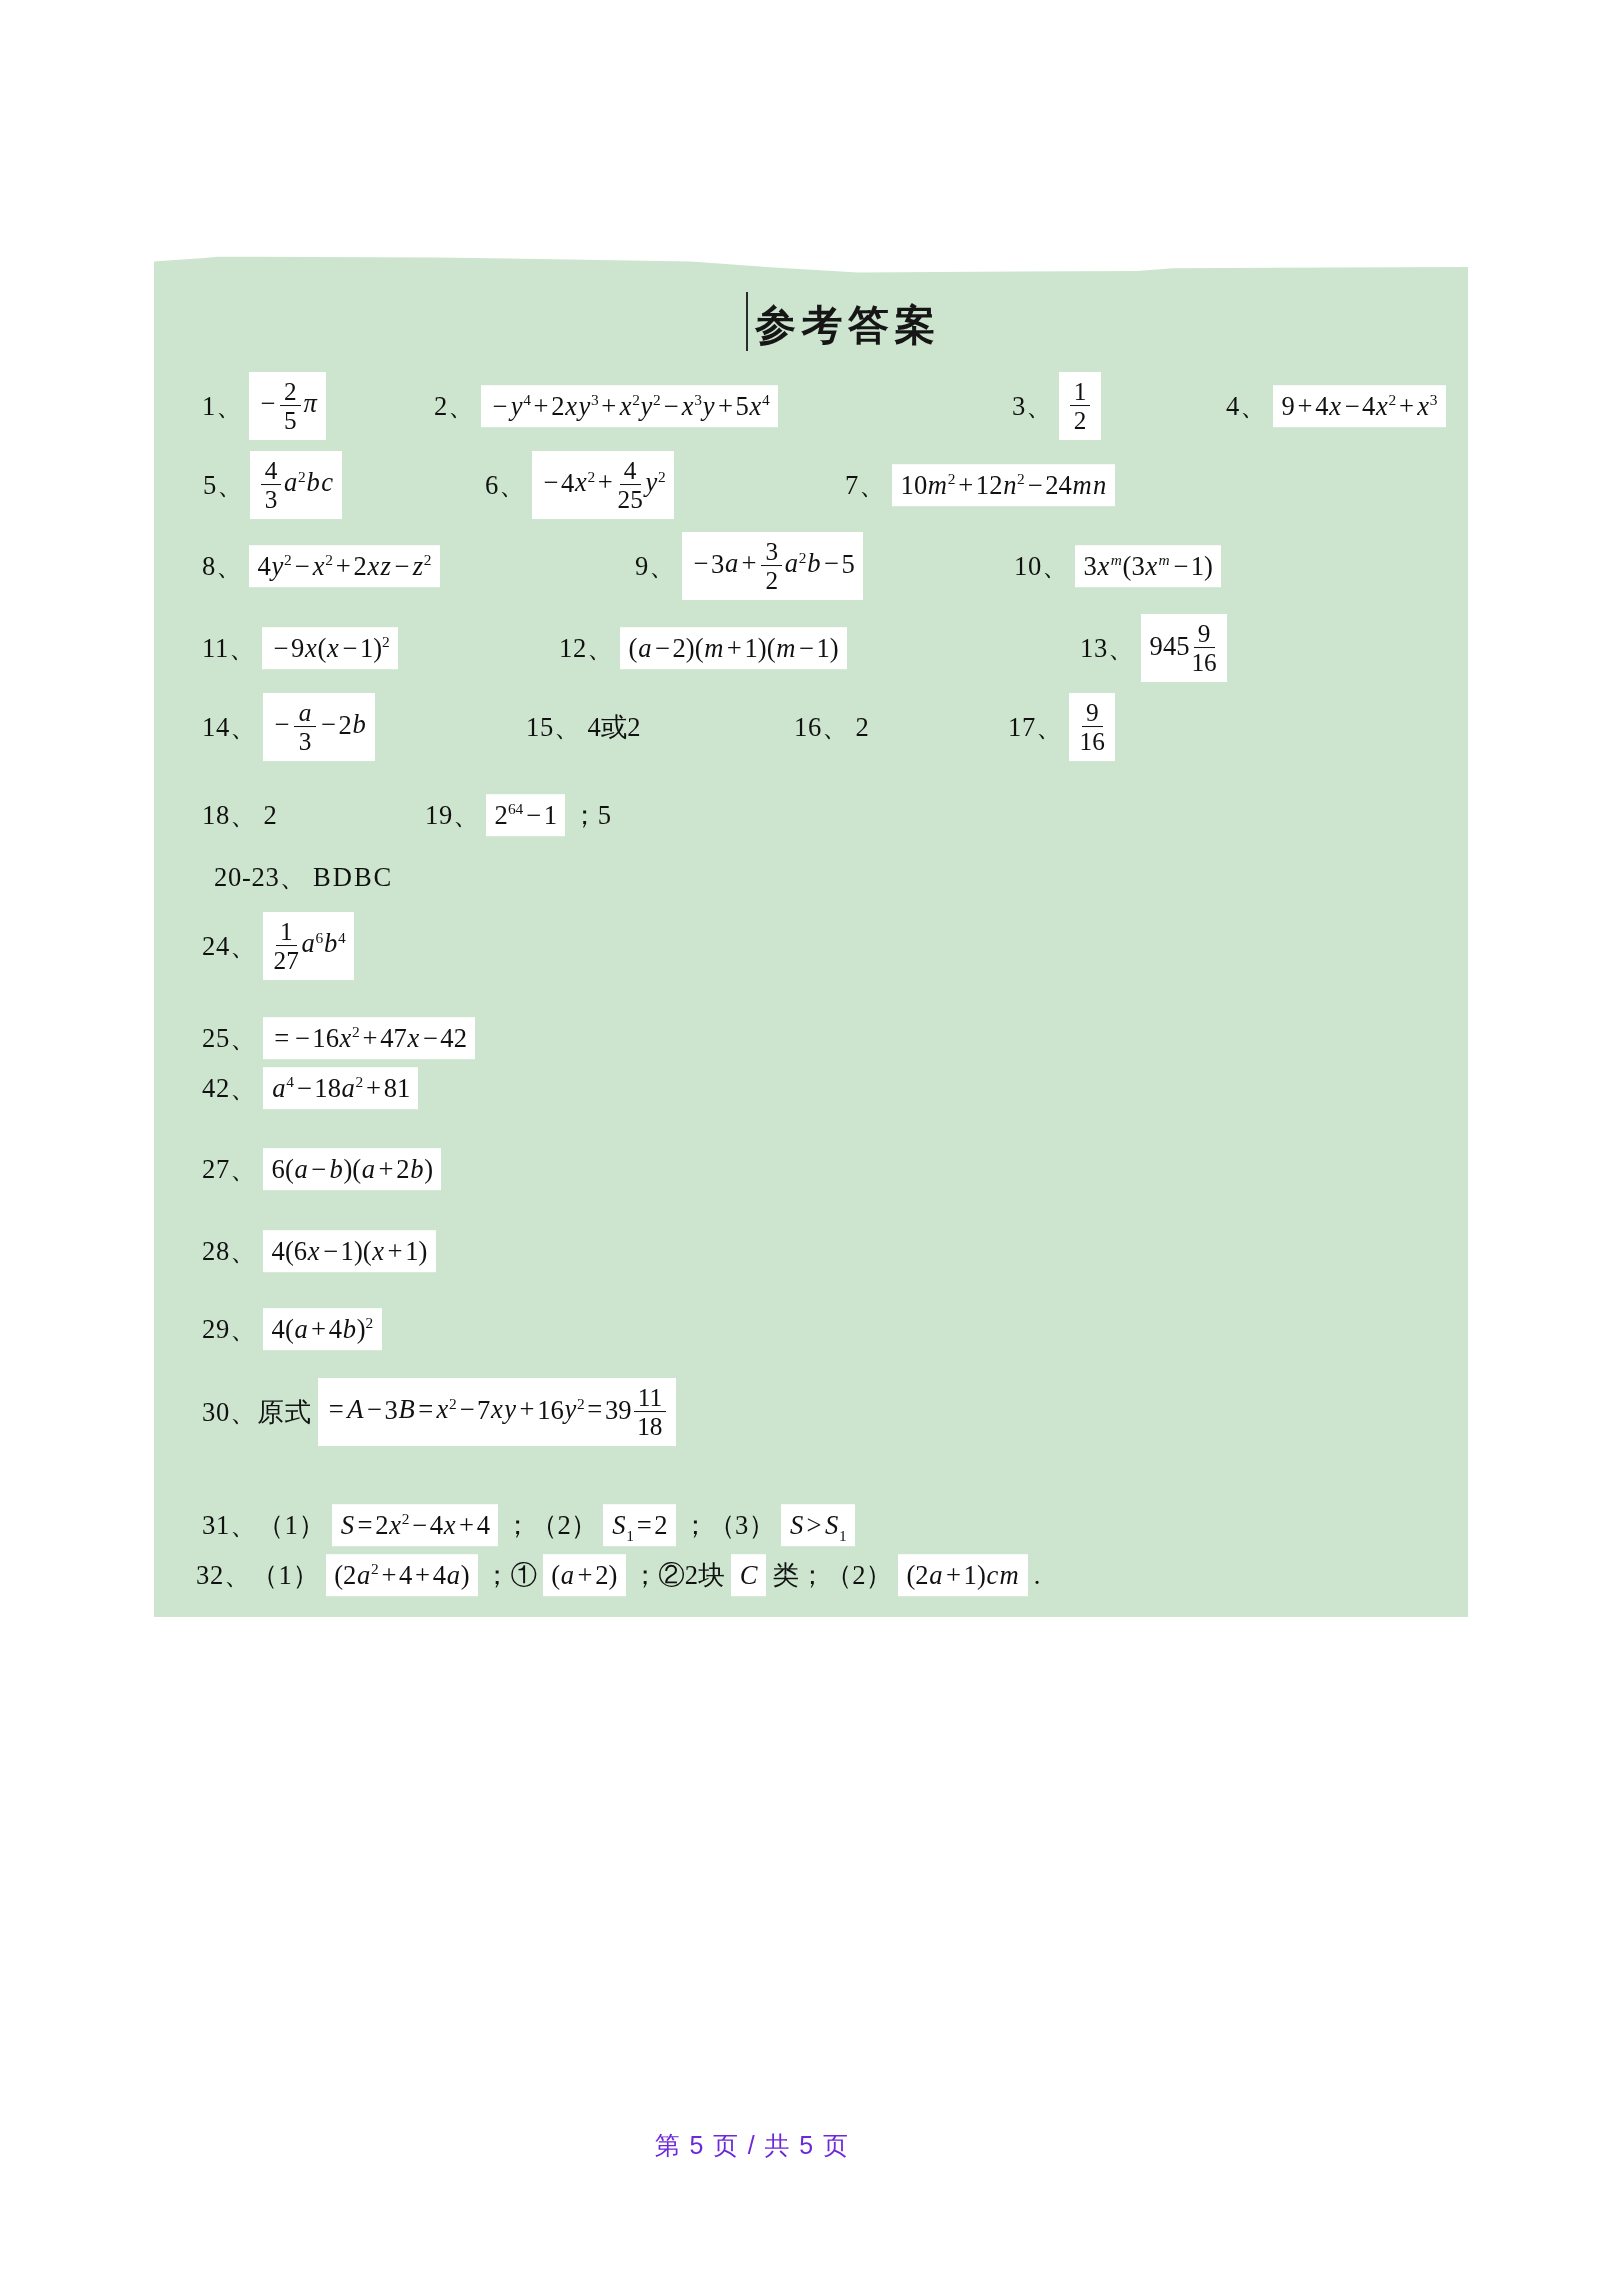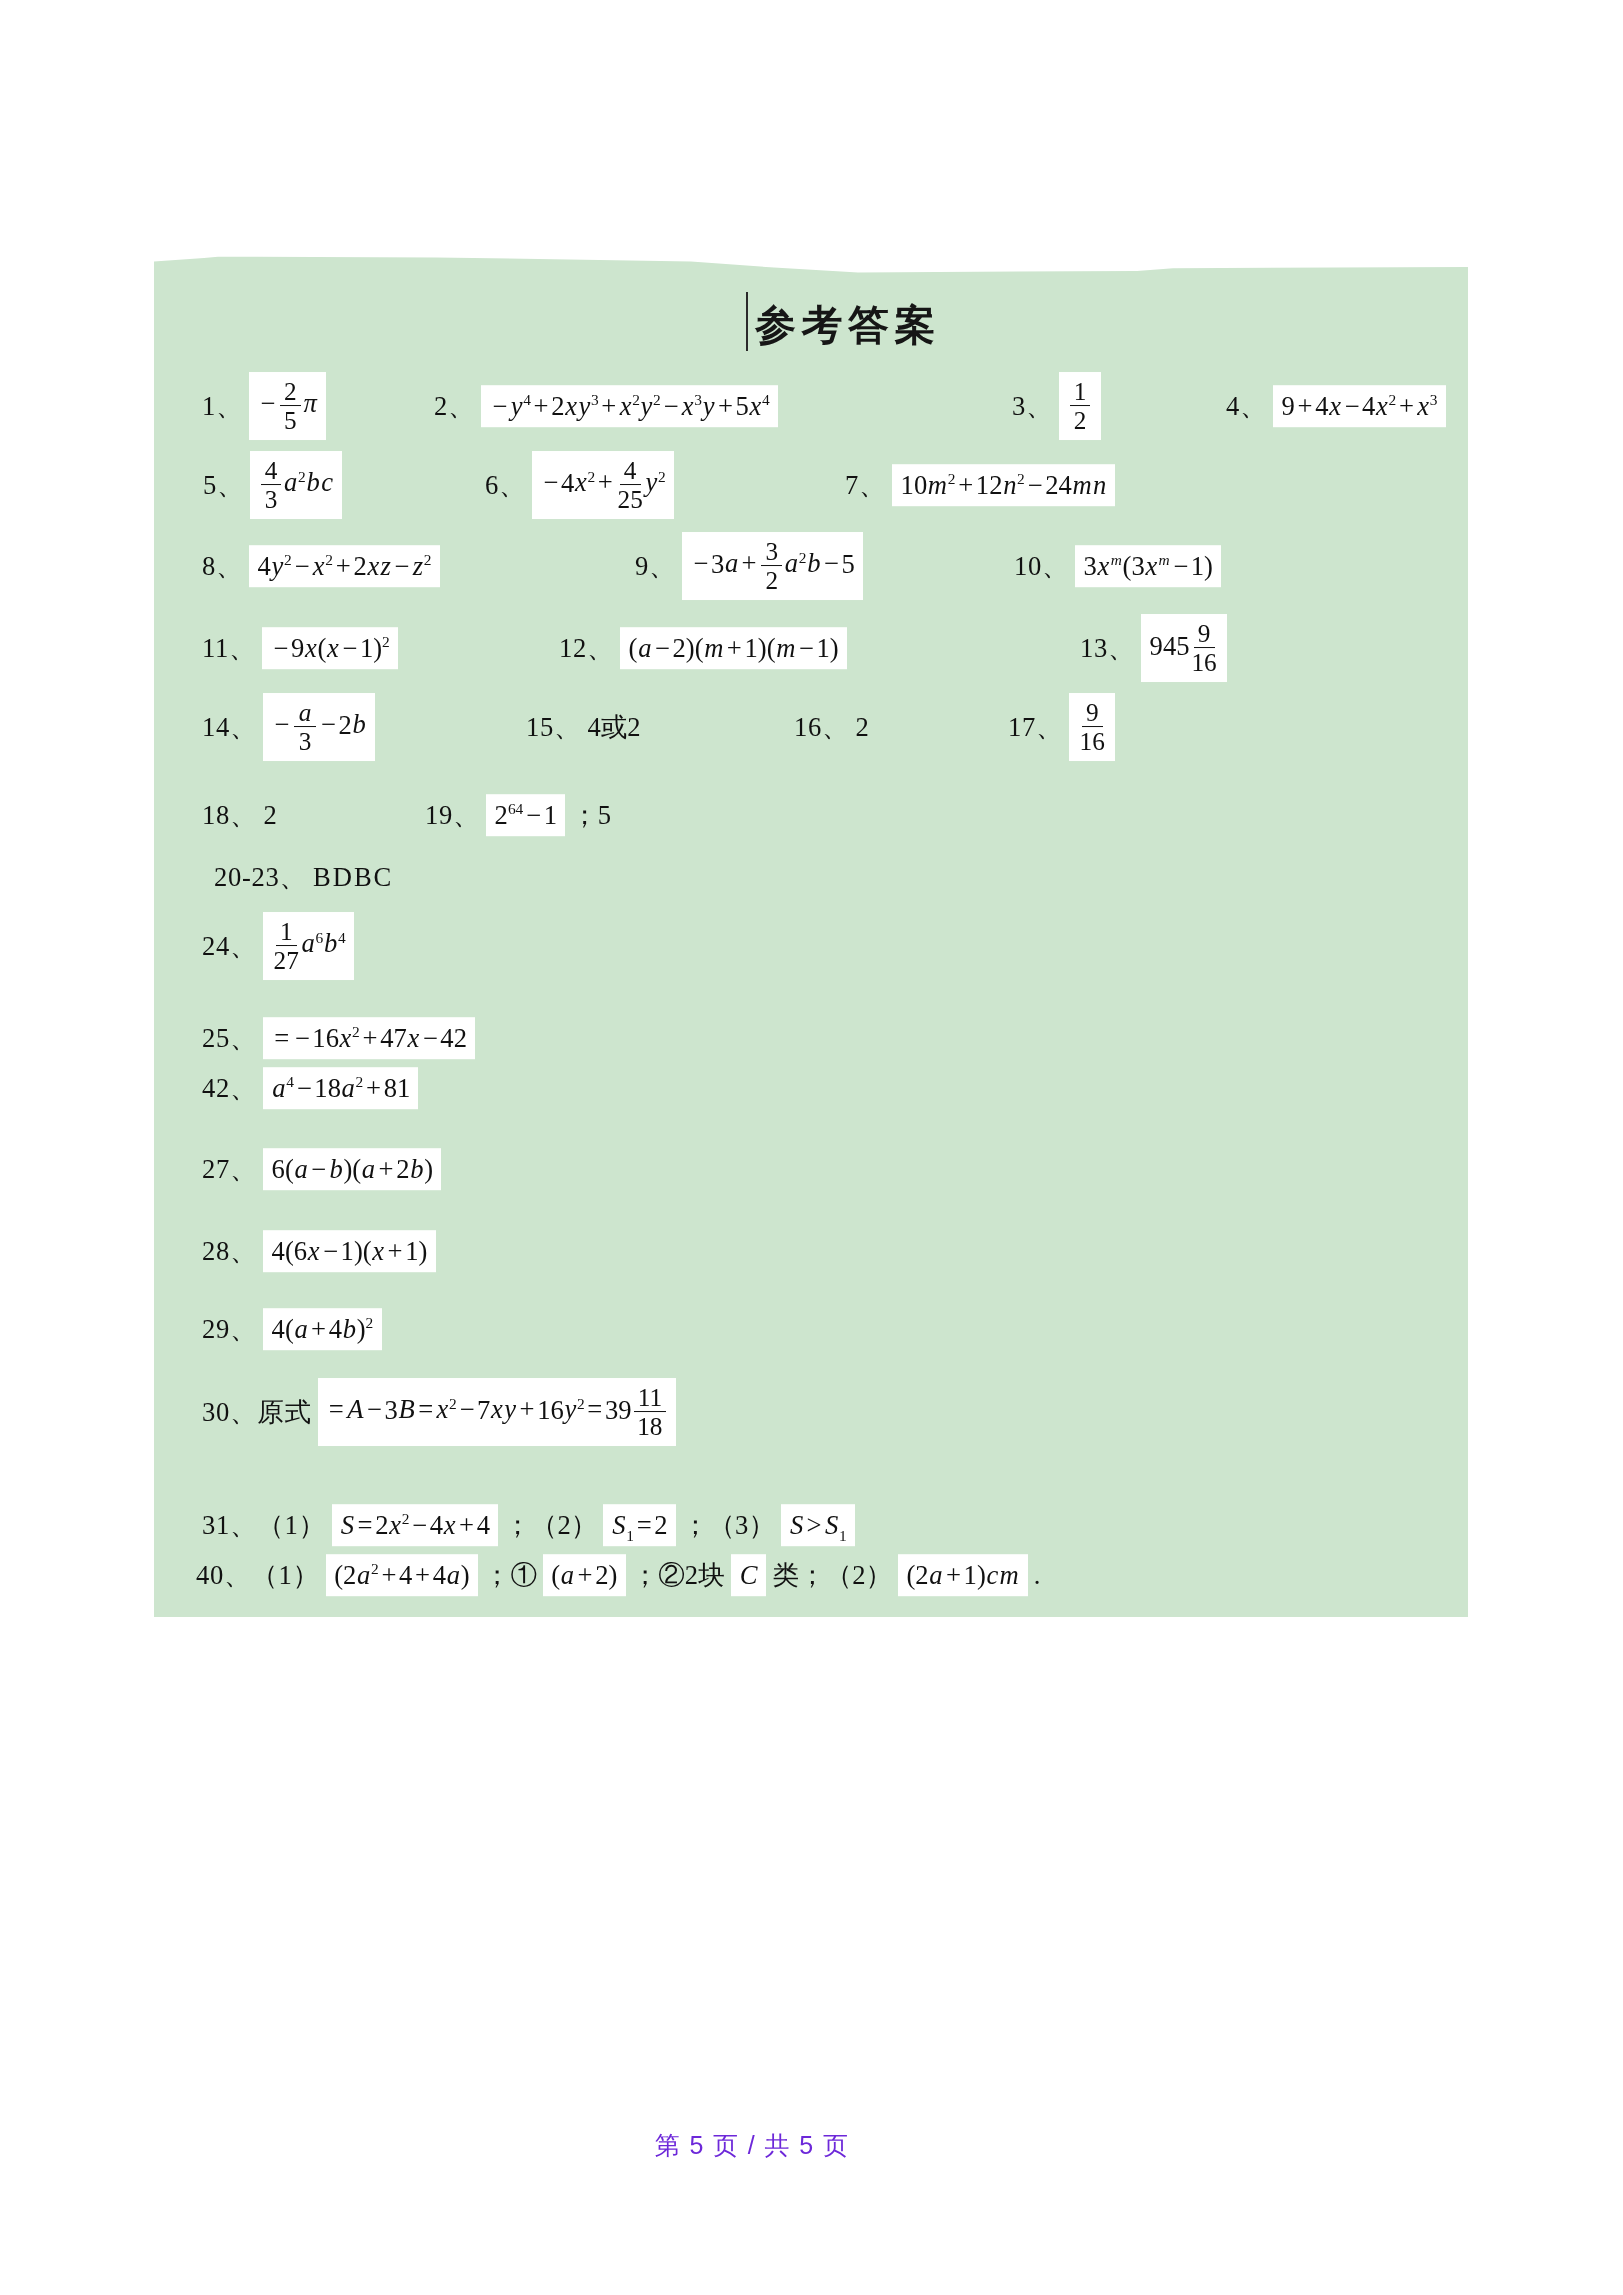--- a/index.html
+++ b/index.html
@@ -182,21 +182,21 @@
       </div>
       <div class="ans" style="left: 202px; top: 1493px; margin-top: 32px;">
         <span class="lbl">31、（1）</span>
         <span class="seg boxed"><span class="var">S</span><span class="op">=</span><span>2</span><span class="var">x</span><sup><span>2</span></sup><span class="op">−</span><span>4</span><span class="var">x</span><span class="op">+</span><span>4</span></span>
         <span class="seg"><span>；</span><span>（</span><span>2</span><span>）</span></span>
         <span class="seg boxed"><span class="var">S</span><sub><span>1</span></sub><span class="op">=</span><span>2</span></span>
         <span class="seg"><span>；</span><span>（</span><span>3</span><span>）</span></span>
         <span class="seg boxed"><span class="var">S</span><span class="op">&gt;</span><span class="var">S</span><sub><span>1</span></sub></span>
       </div>
       <div class="ans" style="left: 196px; top: 1575px;">
-        <span class="lbl">40、（1）</span>
+        <span class="lbl">32、（1）</span>
         <span class="seg boxed"><span>(</span><span>2</span><span class="var">a</span><sup><span>2</span></sup><span class="op">+</span><span>4</span><span class="op">+</span><span>4</span><span class="var">a</span><span>)</span></span>
         <span class="seg"><span>；</span><span>①</span></span>
         <span class="seg boxed"><span>(</span><span class="var">a</span><span class="op">+</span><span>2</span><span>)</span></span>
         <span class="seg"><span>；</span><span>②</span><span>2</span><span>块</span></span>
         <span class="seg boxed"><span class="var">C</span></span>
         <span class="seg"><span>类</span><span>；</span><span>（</span><span>2</span><span>）</span></span>
         <span class="seg boxed"><span>(</span><span>2</span><span class="var">a</span><span class="op">+</span><span>1</span><span>)</span><span class="var">c</span><span class="var">m</span></span>
         <span class="seg"><span>.</span></span>
       </div>
     </div>

